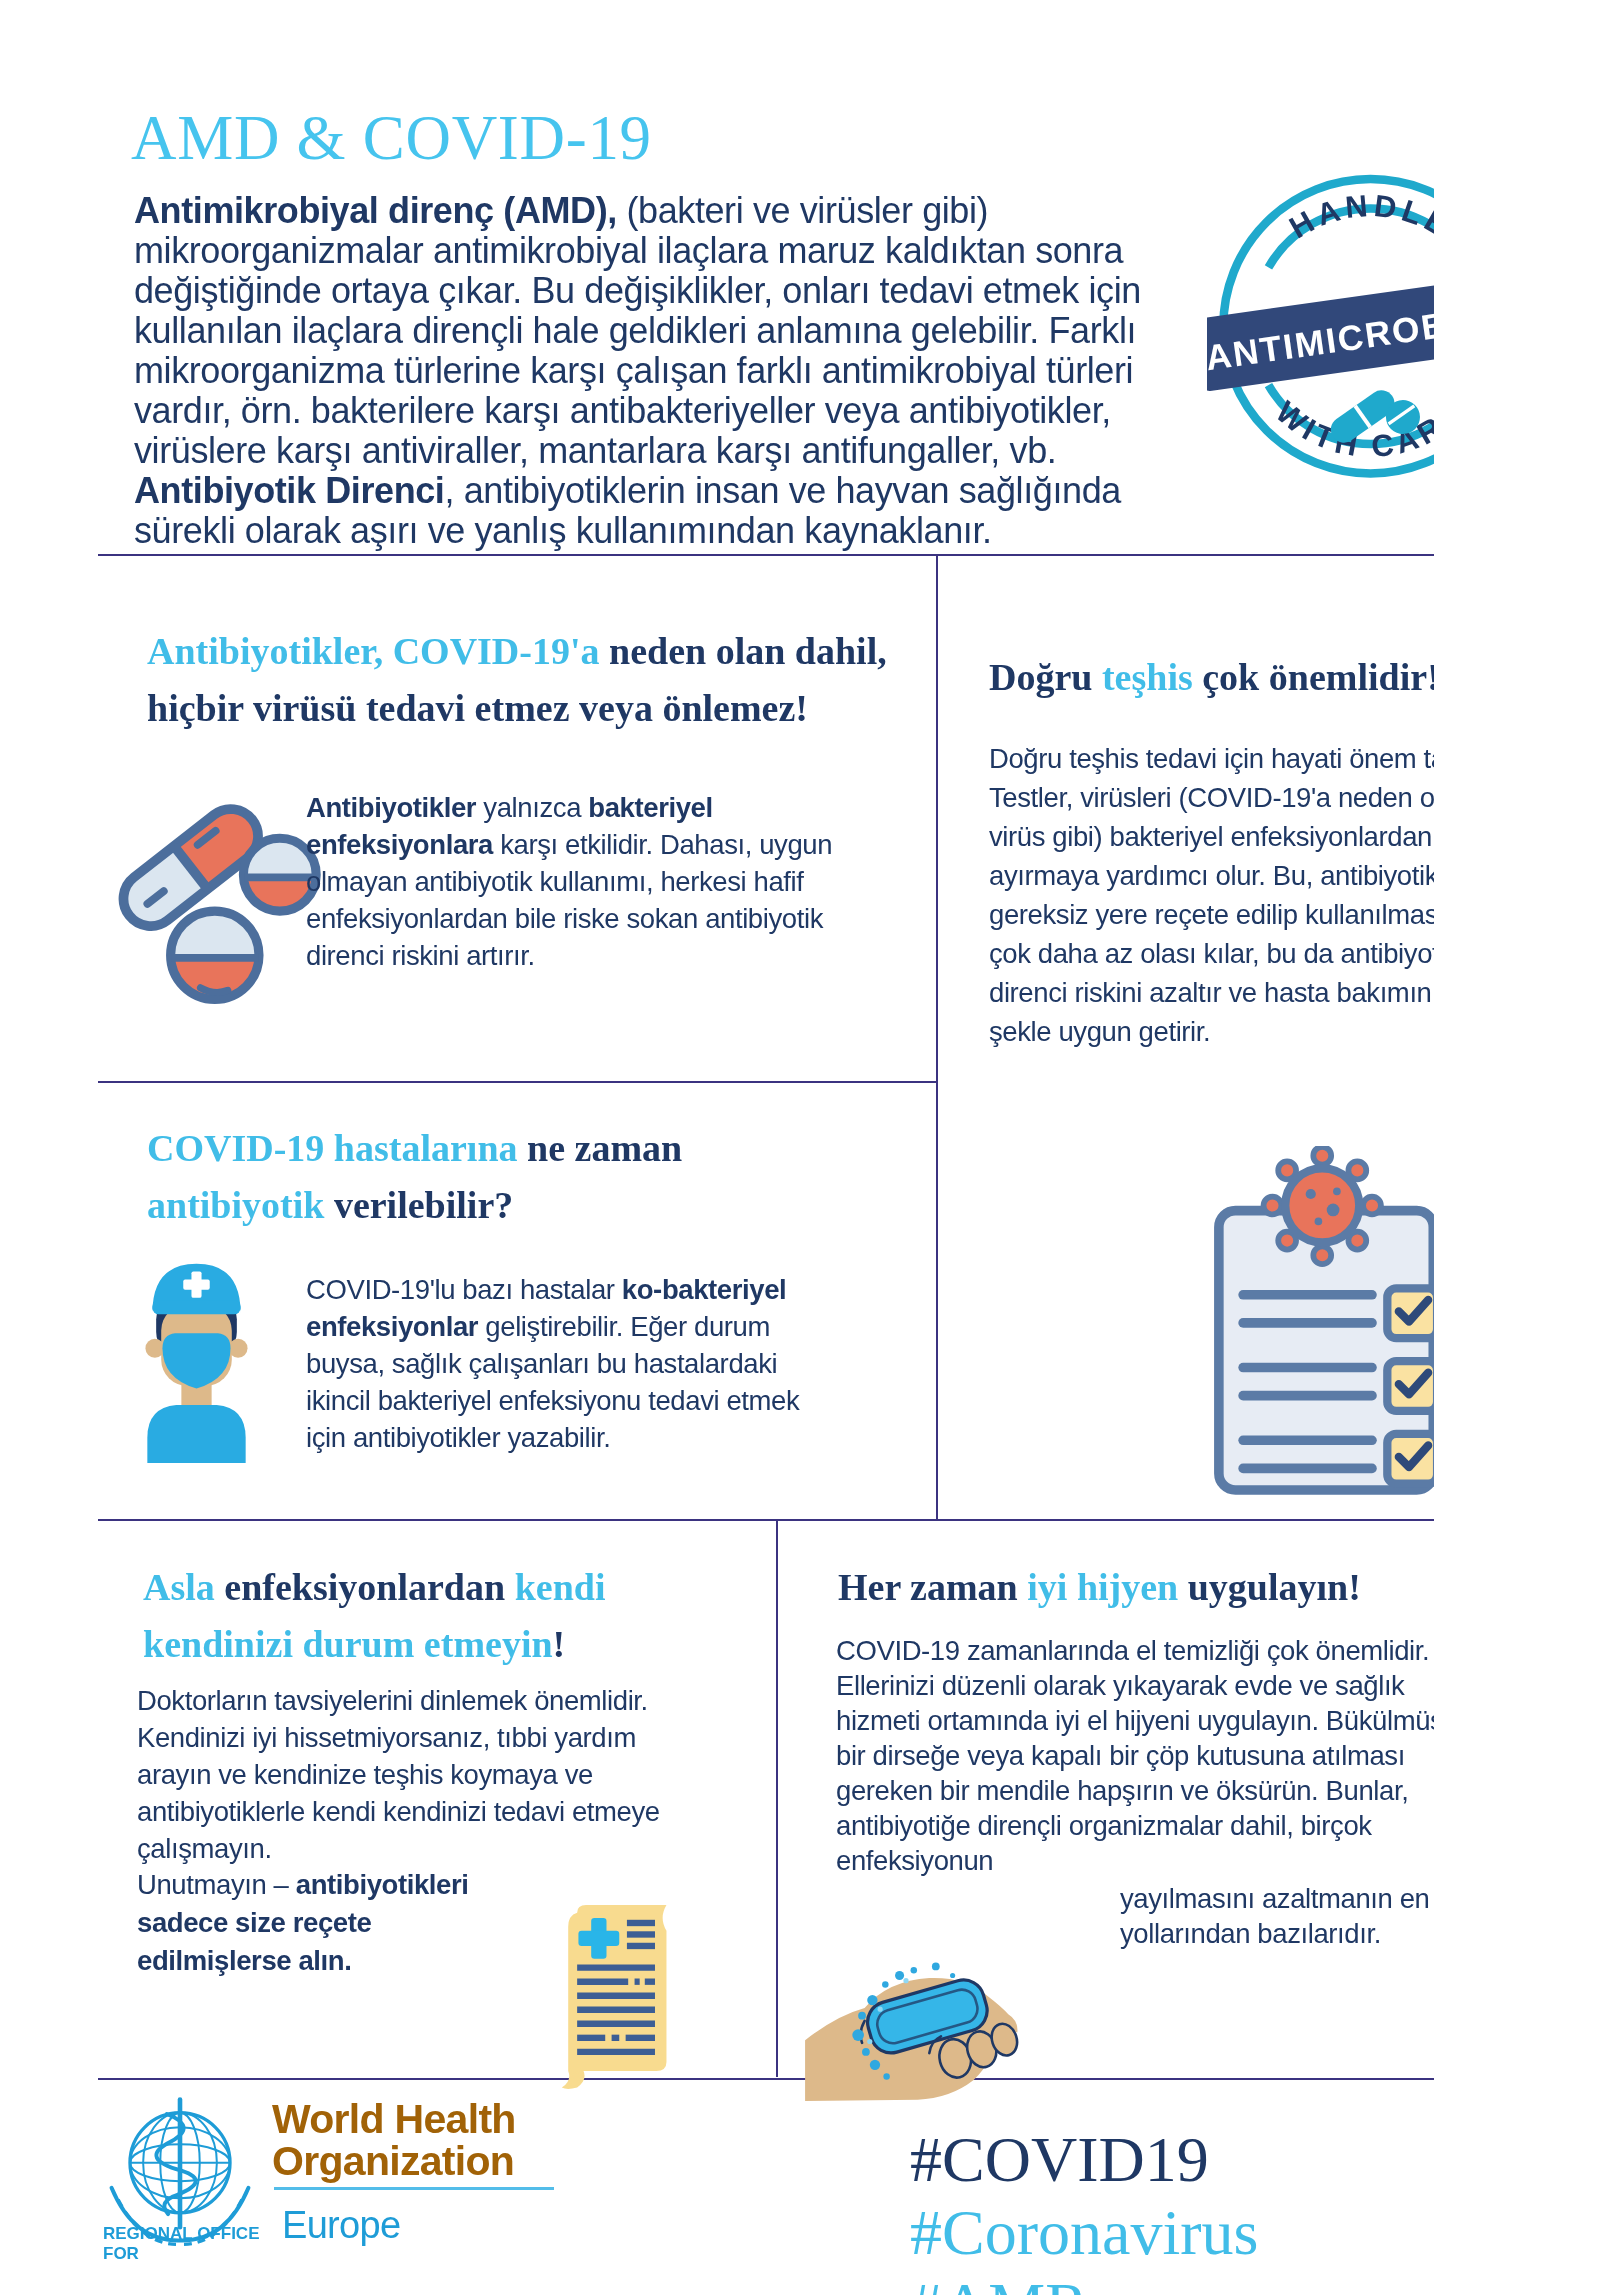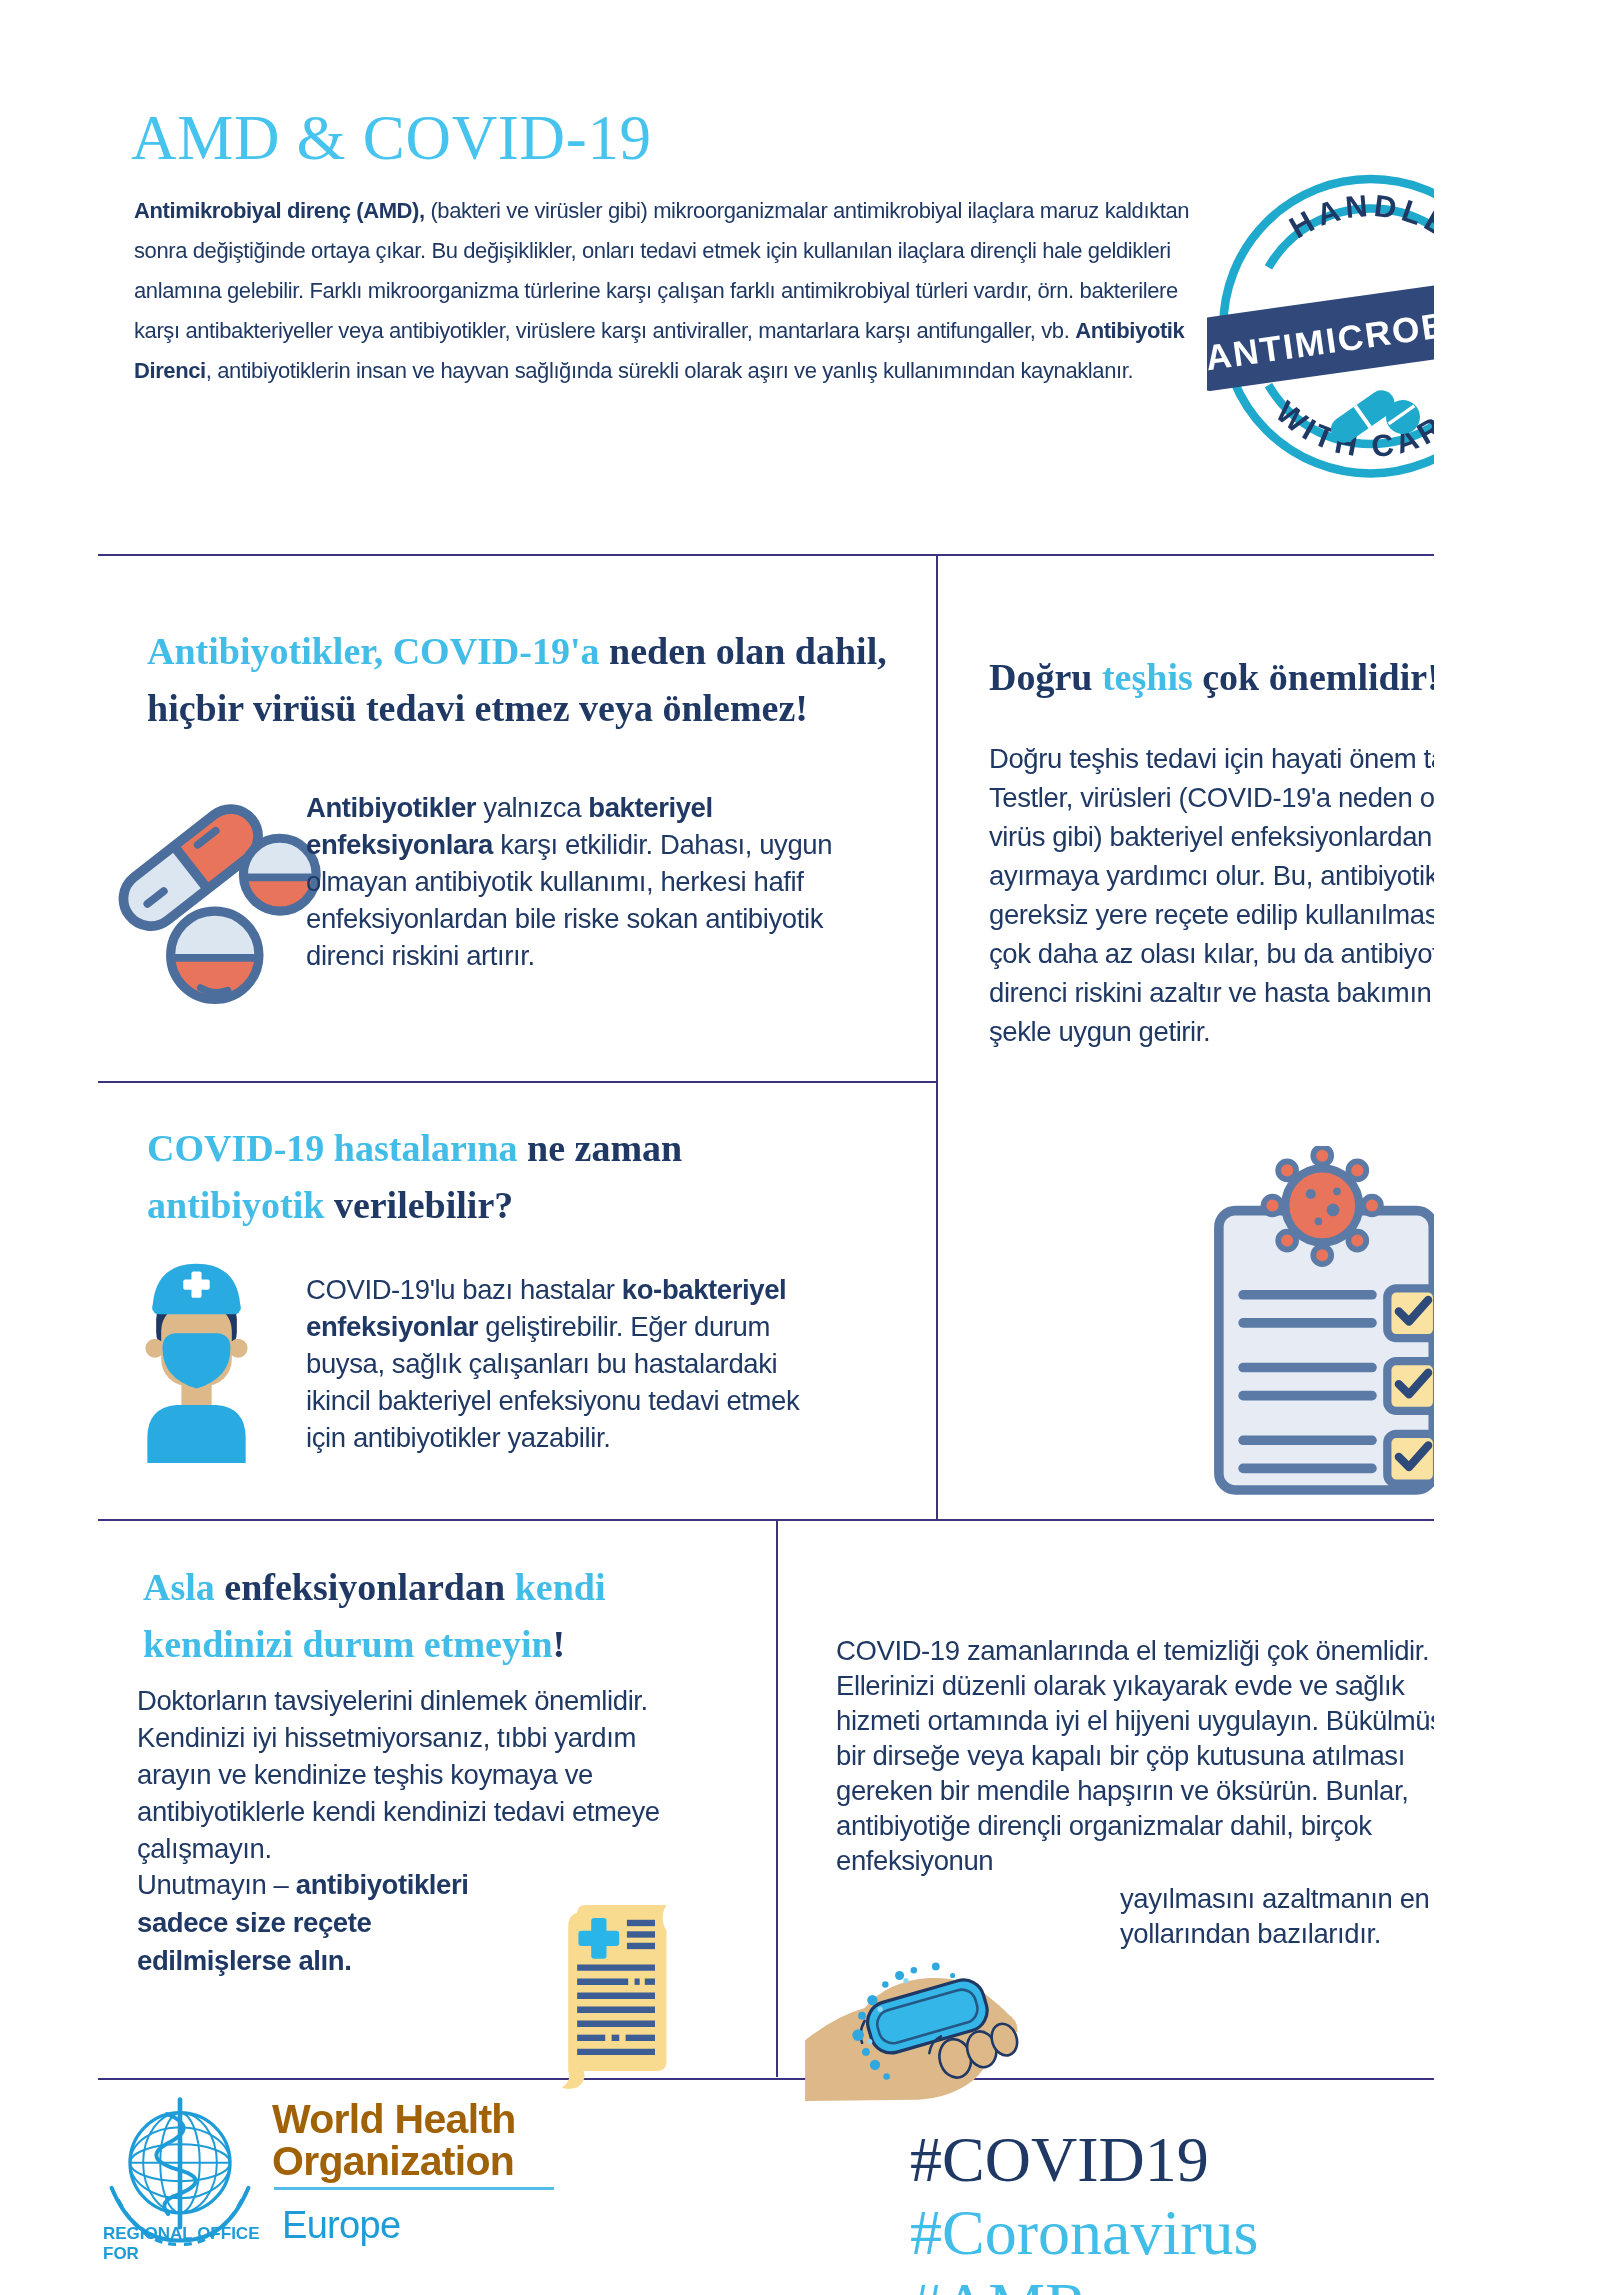--- a/index.html
+++ b/index.html
@@ -4,21 +4,21 @@
 <style>
   html,body{margin:0;padding:0;background:#ffffff;}
   .page{position:relative;width:1434px;height:2295px;background:#ffffff;overflow:hidden;}
   .abs{position:absolute;}
   .sans{font-family:"Liberation Sans","DejaVu Sans",sans-serif;color:#1f3864;letter-spacing:-0.4px;}
   .serif{font-family:"Liberation Serif","DejaVu Serif",serif;}
   .b{font-weight:700;}
   .cy{color:#41bde8;}
   .nv{color:#1f3864;}
   .title{font-size:63px;line-height:67px;color:#46c4ee;font-weight:400;letter-spacing:0.7px;}
-  .intro{font-size:22px;line-height:40px;}
+  .intro{font-size:36px;line-height:40px;}
   .shead{font-size:38px;line-height:57px;font-weight:700;color:#1f3864;letter-spacing:0px;}
   .body42{font-size:27.5px;line-height:37px;}
   .divider{position:absolute;background:#3b3380;}
   .hash{font-size:64px;line-height:73px;font-weight:400;}
   .who-name{font-family:"Liberation Sans","DejaVu Sans",sans-serif;font-weight:700;font-size:41px;line-height:42px;color:#a16207;letter-spacing:-0.7px;}
   .who-office{font-family:"Liberation Sans","DejaVu Sans",sans-serif;font-weight:700;font-size:17px;color:#1e9cd7;letter-spacing:0px;}
   .who-region{font-family:"Liberation Sans","DejaVu Sans",sans-serif;font-weight:400;font-size:38px;color:#1e9cd7;letter-spacing:-0.7px;margin-left:8px;}
 </style>
 </head>
 <body>
@@ -178,20 +178,21 @@
       <line x1="30" y1="148" x2="152" y2="148"></line>
         <line x1="30" y1="170" x2="152" y2="170"></line>
       <line x1="30" y1="192" x2="152" y2="192"></line>
       <line x1="30" y1="214" x2="74" y2="214"></line>
         <line x1="84" y1="214" x2="96" y2="214"></line>
         <line x1="106" y1="214" x2="152" y2="214"></line>
       <line x1="30" y1="236" x2="152" y2="236"></line>
     </g>
   </svg>
 
+  <div class="abs serif shead" style="left:838px;top:1559px;width:667px;"><span class="nv">Her zaman </span><span class="cy">iyi hijyen</span><span class="nv"> uygulayın!</span></div>
 
   <div class="abs sans" style="left:836px;top:1633px;width:628px;font-size:27.5px;line-height:35px;">COVID-19 zamanlarında el temizliği çok önemlidir. Ellerinizi düzenli olarak yıkayarak evde ve sağlık hizmeti ortamında iyi el hijyeni uygulayın. Bükülmüş bir dirseğe veya kapalı bir çöp kutusuna atılması gereken bir mendile hapşırın ve öksürün. Bunlar, antibiyotiğe dirençli organizmalar dahil, birçok enfeksiyonun</div>
   <div class="abs sans" style="left:1120px;top:1881px;width:419px;font-size:27.5px;line-height:35px;">yayılmasını azaltmanın en etkili yollarından bazılarıdır.</div>
 
   <svg class="abs" style="left:802px;top:1938px;" width="221" height="165" viewBox="0 0 340 255">
     <path d="M4,252 L4,158 Q52,120 96,108 Q132,66 196,62 Q252,60 284,88 Q310,108 318,118 Q334,128 332,146 Q316,140 300,146 Q296,190 264,220 Q228,248 178,250 Z" fill="#ddb98a"></path>
     <path d="M96,128 q-10,18 -4,34" fill="none" stroke="#1f3864" stroke-width="4" stroke-linecap="round"></path>
     <path d="M120,116 q-8,16 -4,30" fill="none" stroke="#1f3864" stroke-width="4" stroke-linecap="round"></path>
     <g transform="rotate(-16 190 120)">
       <rect x="100" y="82" width="185" height="80" rx="32" fill="#35b6e8" stroke="#1f3864" stroke-width="5"></rect>

